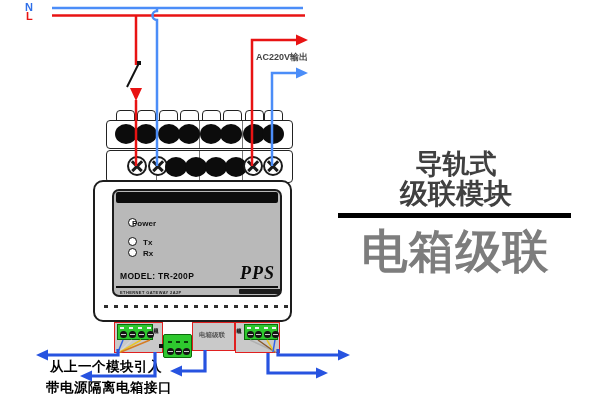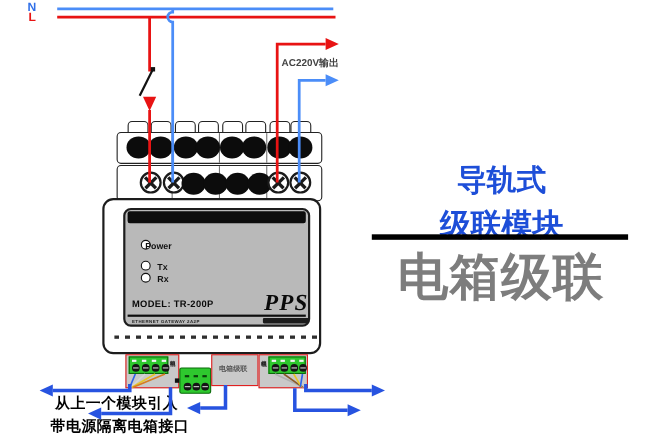--- a/index.html
+++ b/index.html
@@ -25,42 +25,42 @@
   .screw:before,.screw:after{content:"";position:absolute;left:50%;top:50%;width:14px;height:2.5px;background:#1a1a1a;}
   .screw:before{transform:translate(-50%,-50%) rotate(45deg);}
   .screw:after{transform:translate(-50%,-50%) rotate(-45deg);}
   
   .body-shell{left:93px;top:180px;width:199px;height:142px;background:#fff;border:2px solid #1d1d1d;border-radius:10px;box-sizing:border-box;}
   .face{left:112px;top:189px;width:170px;height:108px;background:#b9b9b9;border:2px solid #1d1d1d;border-radius:7px;box-sizing:border-box;}
   .face-bar{left:116px;top:192px;width:162px;height:11px;background:#0d0d0d;border-radius:2px;}
   .led{position:absolute;width:9px;height:9px;background:#fff;border:1.5px solid #111;border-radius:50%;box-sizing:border-box;}
   .led-lab{position:absolute;font-size:8px;font-weight:bold;color:#111;}
   .model-txt{left:120px;top:271px;font-size:8.5px;font-weight:bold;color:#0a0a0a;letter-spacing:.3px;}
-  .pps{left:240px;top:263px;font-size:21px;font-weight:bold;font-style:italic;font-family:"Liberation Serif","DejaVu Serif",serif;color:#0a0a0a;letter-spacing:1px;}
+  .pps{left:240px;top:263px;font-size:18px;font-weight:bold;font-style:italic;font-family:"Liberation Serif","DejaVu Serif",serif;color:#0a0a0a;letter-spacing:1px;}
   .face-line{left:116px;top:286px;width:162px;height:2px;background:#0d0d0d;}
   .model-sub{left:120px;top:289.5px;font-size:4px;font-weight:bold;color:#222;letter-spacing:.4px;}
   .logo-strip{left:239px;top:289px;width:42px;height:5px;background:#1c1c1c;border-radius:1px;}
   .dash-row{left:104px;top:305px;width:186px;height:3px;background:repeating-linear-gradient(90deg,#2e2e2e 0 4px,transparent 4px 10px);}
   
   .rbox{position:absolute;background:#c9c9c9;border:1.5px solid #e02020;box-sizing:border-box;}
   .gstrip{position:absolute;background:#2ec82e;border:1px solid #0a6a0a;box-sizing:border-box;}
   .gscrew{position:absolute;width:7px;height:7px;background:#141414;border-radius:50%;}
   .gscrew:after{content:"";position:absolute;left:1px;top:2.6px;width:5px;height:1.4px;background:#cfcfcf;}
   .pinmark{position:absolute;width:4px;height:1.5px;background:#f2f2f2;}
   .pinmark.dark{background:#0a3d0a;}
   .vlab{position:absolute;writing-mode:vertical-rl;text-orientation:upright;font-size:5px;line-height:5px;color:#1a1a1a;letter-spacing:0;}
   .midbox-lab{position:absolute;font-size:6.5px;color:#555;font-weight:bold;}
   .gmid{left:163px;top:334px;width:29px;height:24px;background:#2ec82e;border:1.5px solid #0a6a0a;box-sizing:border-box;border-radius:2px;}
   .gmid-tab{position:absolute;top:344px;width:4px;height:4px;background:#111;}
   
   .anno{position:absolute;font-size:13.5px;color:#000;font-weight:600;letter-spacing:.5px;white-space:nowrap;}
   
-  .brand-line{position:absolute;left:340px;width:232px;text-align:center;color:#1d4ed8;font-weight:bold;white-space:nowrap;}
+  .brand-line{position:absolute;left:340px;width:232px;text-align:center;color:#404040;font-weight:bold;white-space:nowrap;}
   .brand1{top:146px;font-size:27px;}
-  .brand2{top:186px;font-size:28px;}
+  .brand2{top:175px;font-size:28px;}
   .brand-div{position:absolute;left:338px;top:213px;width:233px;height:5px;background:#000;}
   .company{position:absolute;left:339px;top:221px;width:233px;text-align:center;font-size:46px;color:#7d7d7d;font-weight:bold;letter-spacing:1px;white-space:nowrap;}
 </style>
 </head>
 <body>
 
 <div id="stage">
 
   <div class="abs nl n-lab">N</div>
   <div class="abs nl l-lab">L</div>

